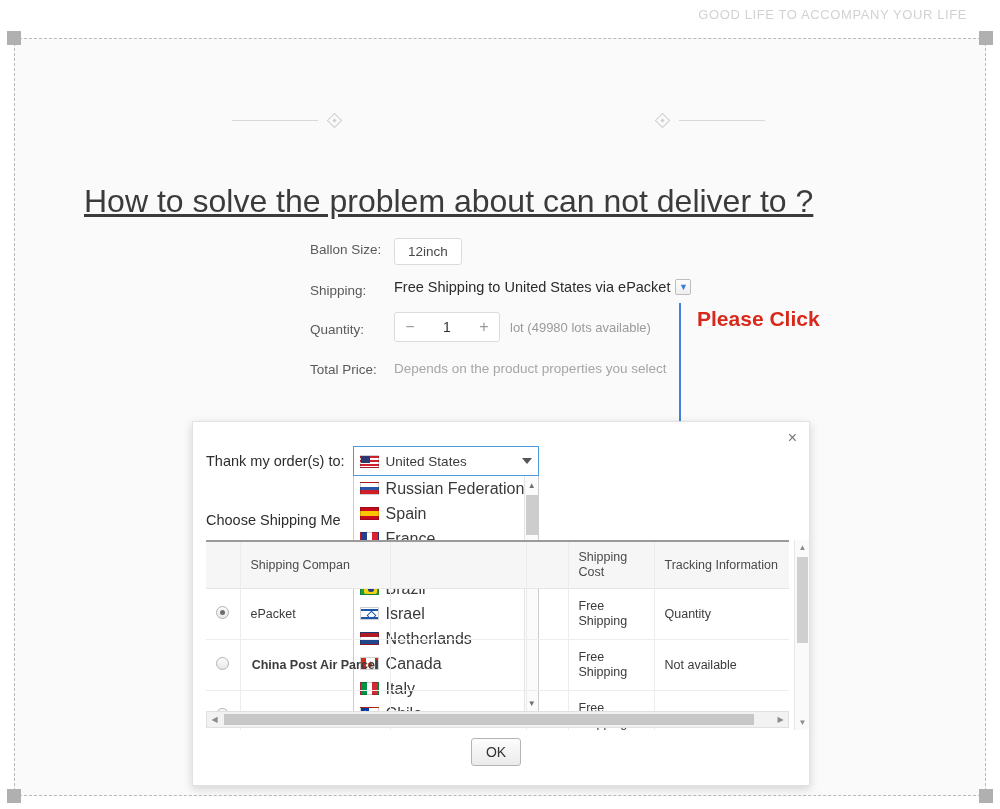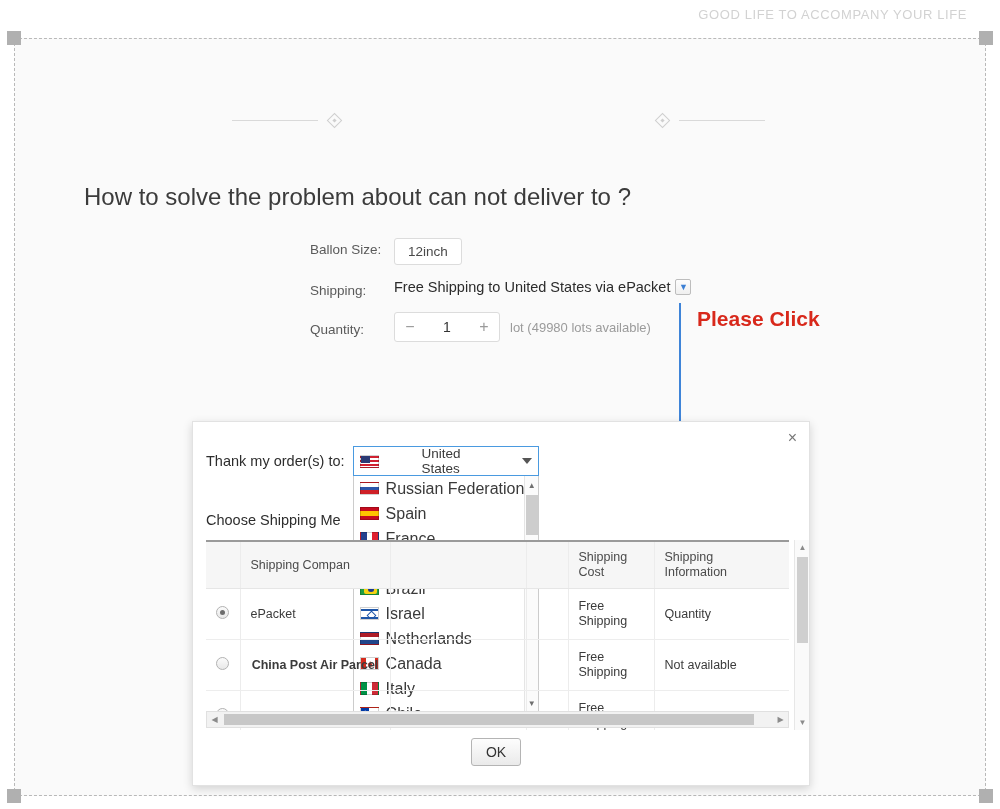--- a/index.html
+++ b/index.html
@@ -64,22 +64,23 @@
   .deco.left  { left: 232px; }
   .deco.left .line { left: 0; }
   .deco.left .dia  { right: 2px; }
   .deco.right { left: 655px; }
   .deco.right .line { right: 0; }
   .deco.right .dia  { left: 2px; }
 
   
   .question {
     position: absolute; left: 84px; top: 183px;
-    font-size: 24px; color: #3b3b3b; font-weight: normal;
+    font-size: 32px; color: #3b3b3b; font-weight: normal;
     white-space: nowrap;
+    text-decoration: underline;
   }
 
   
   .props { position: absolute; left: 310px; top: 238px; }
   .prop-row { display: flex; align-items: flex-start; margin-bottom: 4px; }
   .prop-label {
     width: 84px; text-align: left; font-size: 13.5px;
     color: #5a5a5a; padding-top: 4px; white-space: nowrap;
   }
   .size-box {
@@ -247,21 +248,21 @@
   }
 
   
   .country-select {
     position: relative; margin-left: 8px;
     width: 186px;
   }
   .country-head {
     height: 30px; border: 1px solid #4a9ae0; background: #fff;
     display: flex; align-items: center; padding: 0 6px;
-    font-size: 13.5px; color: #3a3a3a; gap: 36px;
+    font-size: 13.5px; color: #3a3a3a;
   }
   .country-head .caret {
     margin-left: auto; width: 0; height: 0;
     border-left: 5px solid transparent; border-right: 5px solid transparent;
     border-top: 6px solid #555;
   }
   .country-list {
     position: absolute; left: 0; top: 30px;
     width: 186px; height: 236px;
     background: #fff; border: 1px solid #ccc; border-top: none;
@@ -359,20 +360,24 @@
     <div class="prop-row qty-row" style="margin-top:14px;">
       <div class="prop-label">Quantity:</div>
       <div class="stepper">
         <div class="btn">−</div>
         <div class="val">1</div>
         <div class="btn">+</div>
       </div>
       <div class="lots">lot (49980 lots available)</div>
     </div>
 
+    <div class="prop-row" style="margin-top:16px;">
+      <div class="prop-label">Total Price:</div>
+      <div class="price-text">Depends on the product properties you select</div>
+    </div>
 
   </div>
 
   <div class="arrow-line"></div>
   <div class="arrow-head"></div>
   <div class="please-click">Please Click</div>
 
   <div class="modal">
     <div class="modal-close">×</div>
 
@@ -441,21 +446,21 @@
 
     <div class="table-wrap">
       <table class="ship-table">
         <thead>
           <tr>
             <th class="col-radio"></th>
             <th class="col-comp">Shipping Compan</th>
             <th class="col-mid"></th>
             <th class="col-blank"></th>
             <th class="col-cost">Shipping Cost</th>
-            <th class="col-track">Shipping Information</th>
+            <th class="col-track">Tracking Information</th>
           </tr>
         </thead>
         <tbody>
           <tr>
             <td><span class="radio on"></span></td>
             <td class="comp-name plain">ePacket</td>
             <td></td>
             <td></td>
             <td>Free Shipping</td>
             <td>Quantity</td>

